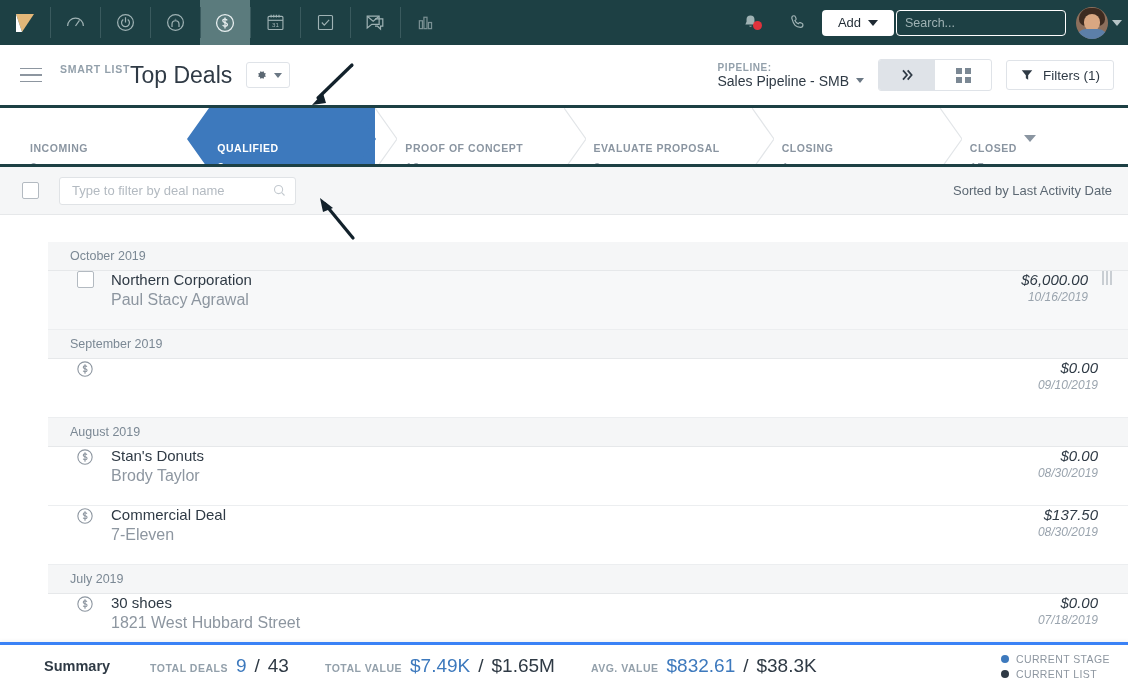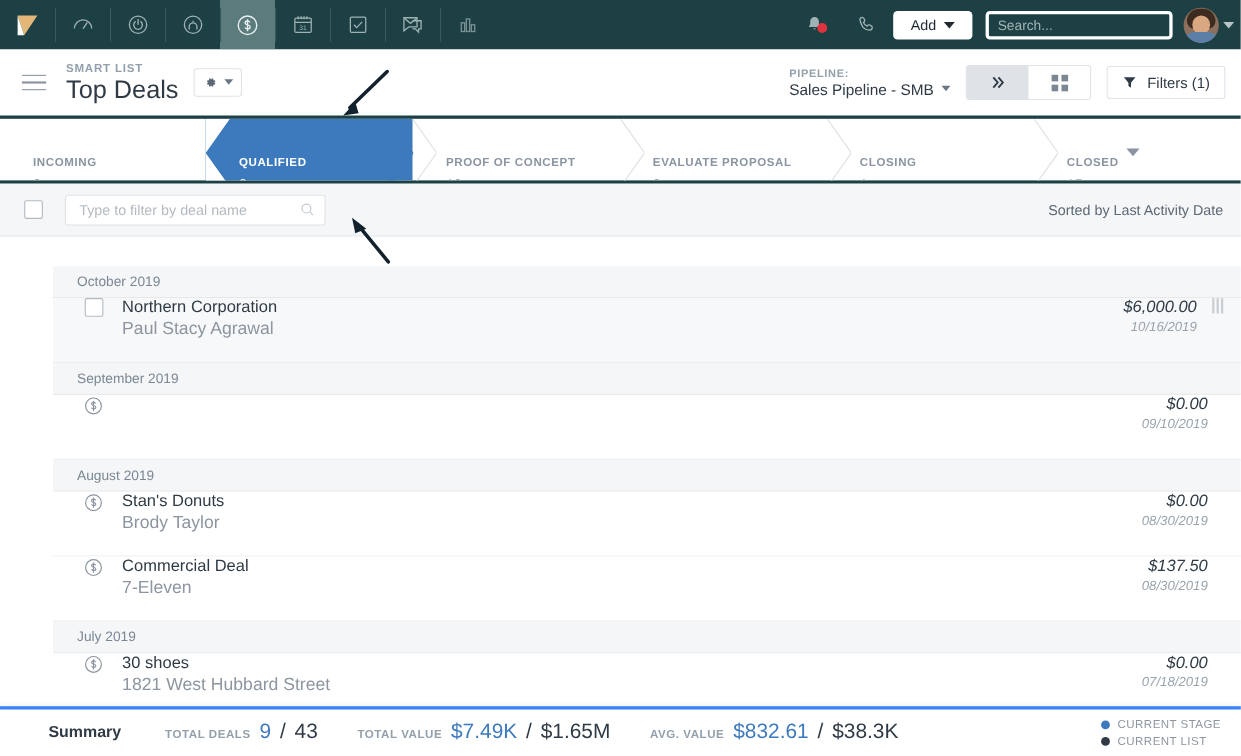--- a/index.html
+++ b/index.html
@@ -34,28 +34,28 @@
   }
   .bell-wrap { position: relative; width: 48px; display:flex; align-items:center; justify-content:center; cursor:pointer;}
   .bell-dot {
     position: absolute; top: 8px; right: 12px;
     width: 9px; height: 9px; border-radius: 50%; background: #e0323c;
   }
   .phone-wrap { width: 48px; display:flex; align-items:center; justify-content:center; cursor:pointer;}
   .add-btn {
     background: #ffffff; color: #1f2a33; border-radius: 4px;
     height: 26px; min-width: 72px; display: flex; align-items: center; justify-content: center;
-    gap: 7px; font-size: 13px; padding: 0 11px; cursor: pointer; margin-right: 12px;
+    gap: 7px; font-size: 13px; padding: 0 11px; cursor: pointer; margin-right: 2px;
   }
   .caret-dark {
     width: 0; height: 0; border-left: 5px solid transparent; border-right: 5px solid transparent;
     border-top: 6px solid #1f2a33;
   }
   .search-box {
-    width: 170px; height: 26px; border: 3px solid #ffffff; border-radius: 4px;
+    width: 170px; height: 26px; border: 1px solid #ffffff; border-radius: 4px;
     display: flex; align-items: center; padding: 0 8px; cursor: text;
   }
   .search-box input {
     flex: 1; background: transparent; border: none; outline: none;
     color: #cfd8da; font-size: 12.5px; font-family: "Liberation Sans", sans-serif;
   }
   .search-box input::placeholder { color: #9fb2b4; }
   .avatar-wrap { display:flex; align-items:center; gap:4px; margin-left: 10px; cursor: pointer;}
   .avatar {
     width: 32px; height: 32px; border-radius: 50%; overflow: hidden; position: relative;
@@ -69,21 +69,21 @@
     border-top: 6px solid #b6c4c6;
   }
 
   
   .pageheader {
     height: 60px; background: #ffffff; display: flex; align-items: center;
     padding: 0 14px 0 20px; position: relative;
   }
   .hamburger { width: 22px; display: flex; flex-direction: column; gap: 5px; margin-right: 18px; cursor: pointer;}
   .hamburger span { height: 1.5px; background: #8d96a0; display: block; }
-  .title-block { display: flex; flex-direction: column; justify-content: center; }
+  .title-block { display: flex; flex-direction: row; justify-content: center; }
   .eyebrow { font-size: 10.5px; letter-spacing: .7px; color: #93a0ab; font-weight: 700; margin-bottom: 1px;}
   .page-title { font-size: 23px; color: #2f3a45; font-weight: 400; line-height: 1.05; }
   .title-row { display: flex; align-items: center; gap: 14px;}
   .gear-btn {
     height: 26px; padding: 0 7px; border: 1px solid #dfe3e8; border-radius: 3px;
     display: flex; align-items: center; gap: 6px; background: #fff; cursor: pointer;
   }
   .caret-sm {
     width: 0; height: 0; border-left: 4px solid transparent; border-right: 4px solid transparent;
     border-top: 5px solid #6b7884;

